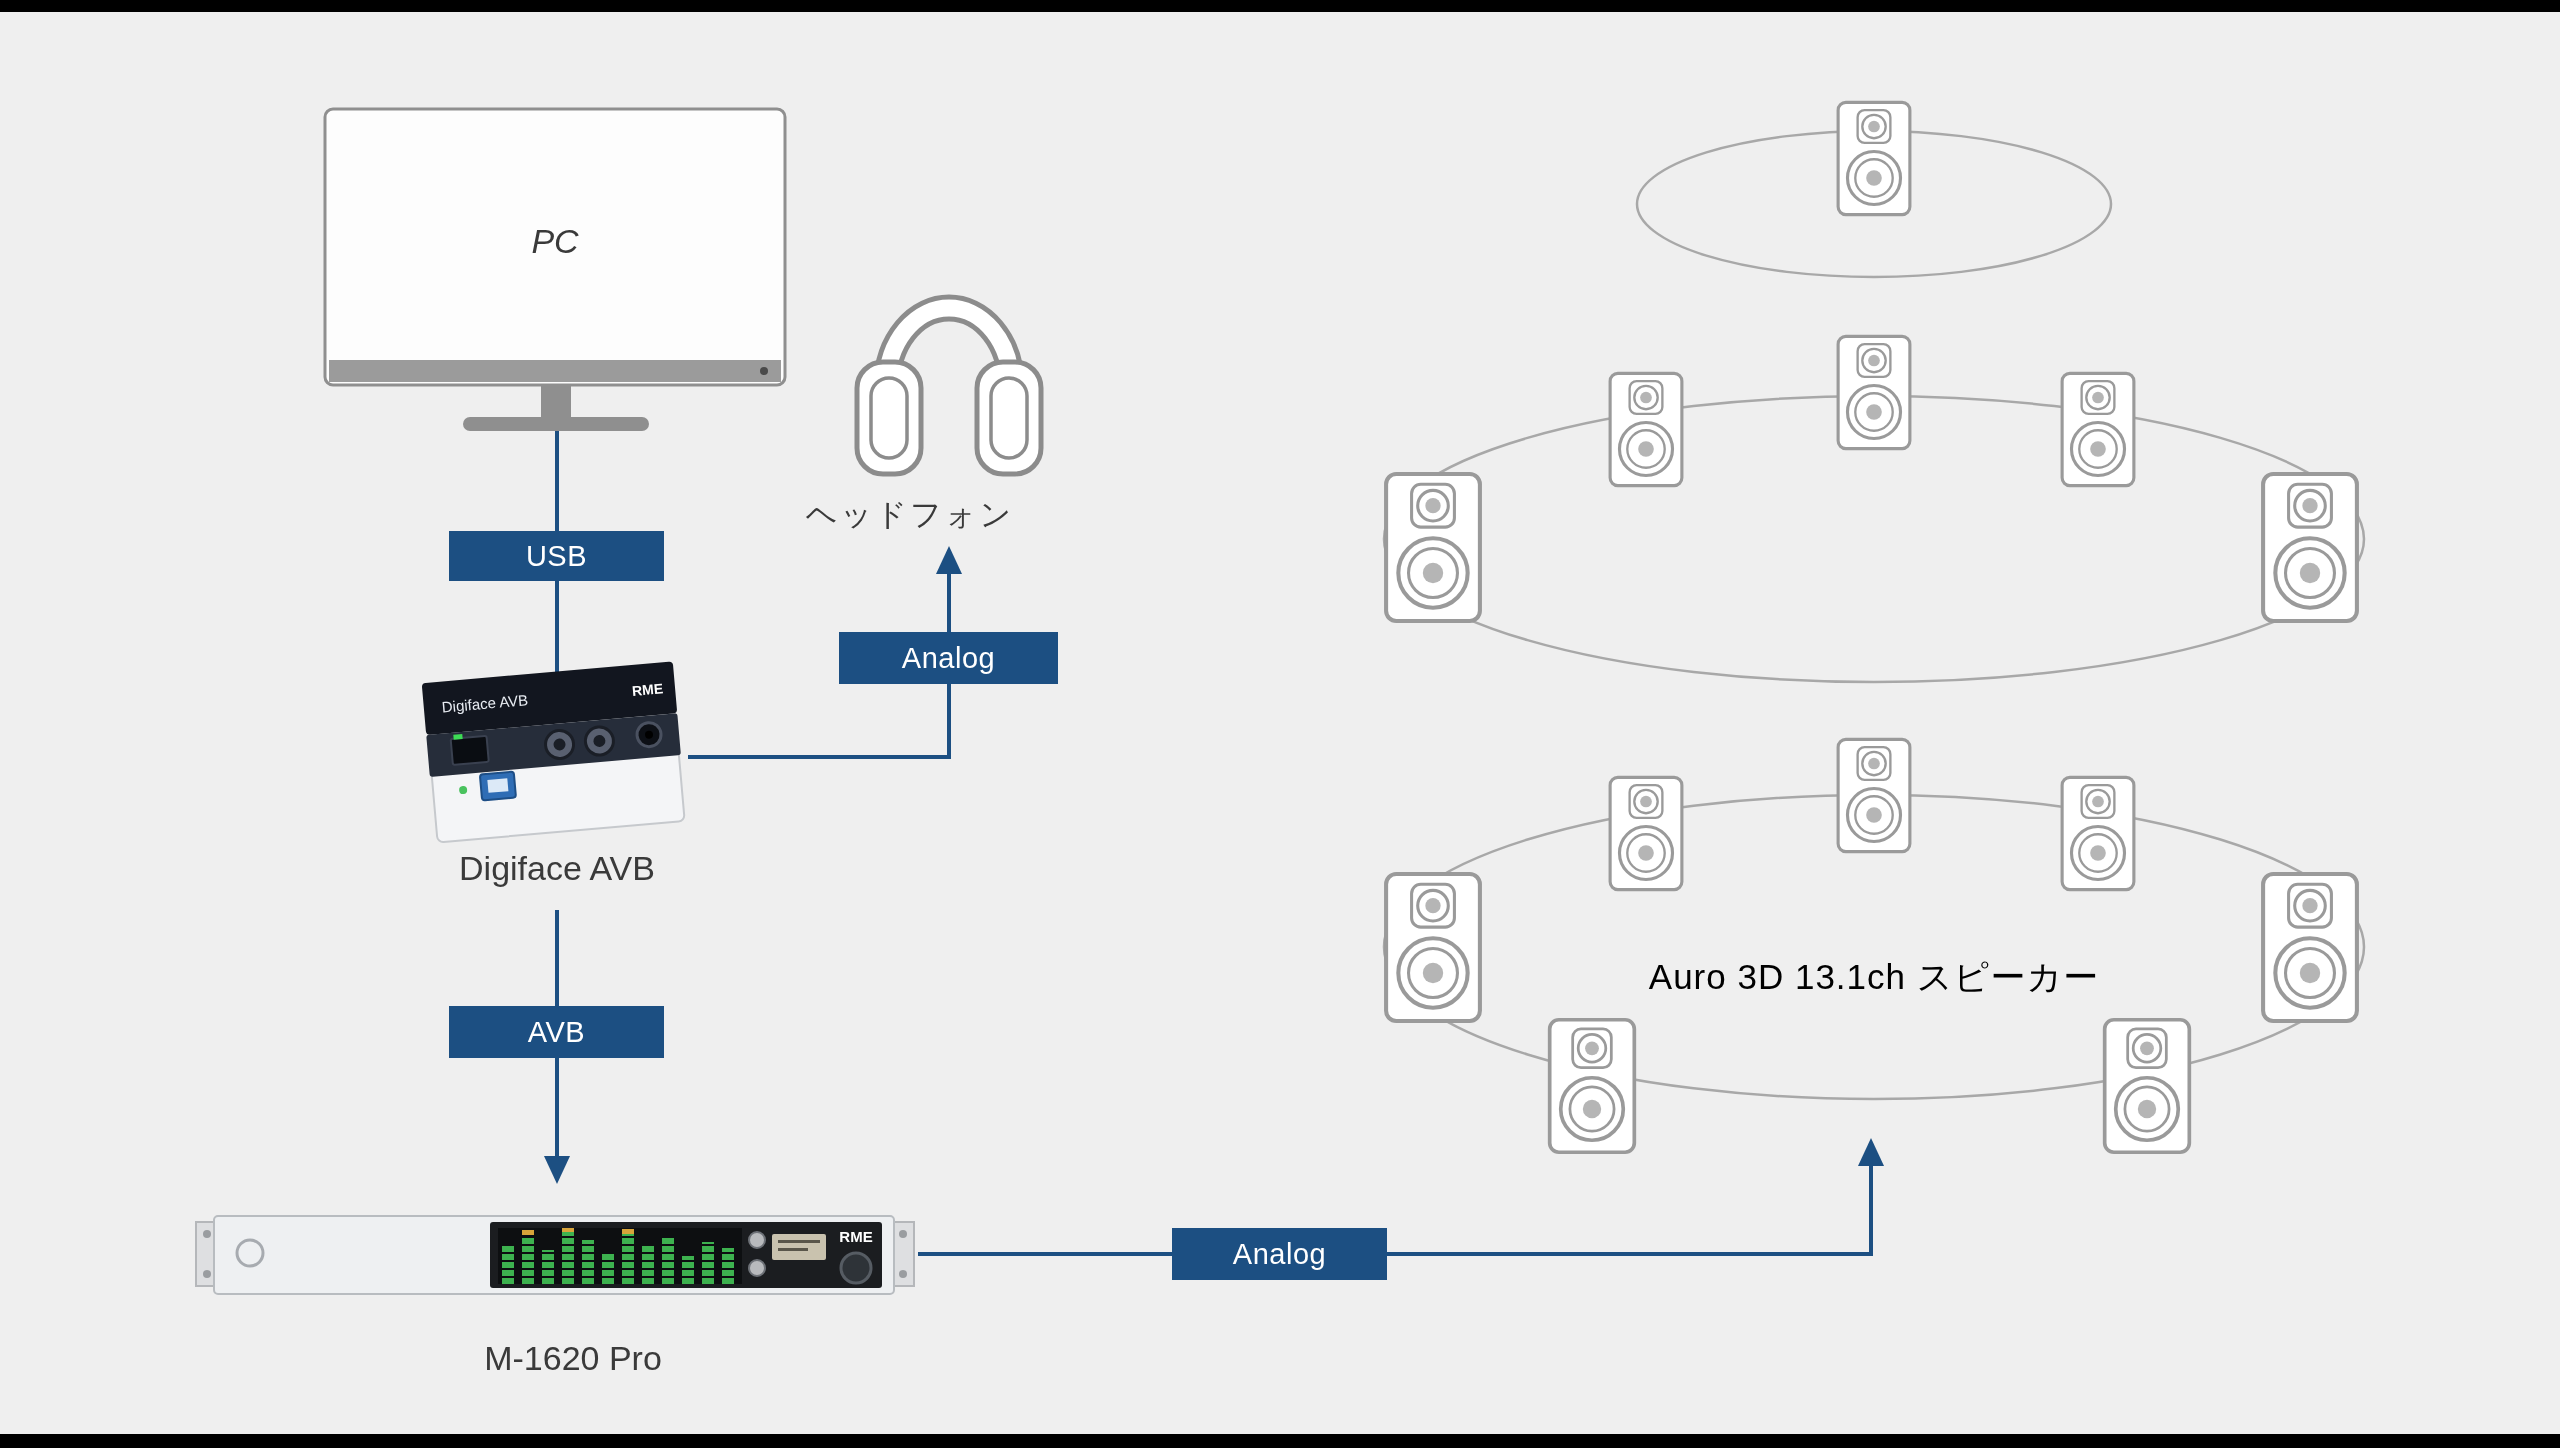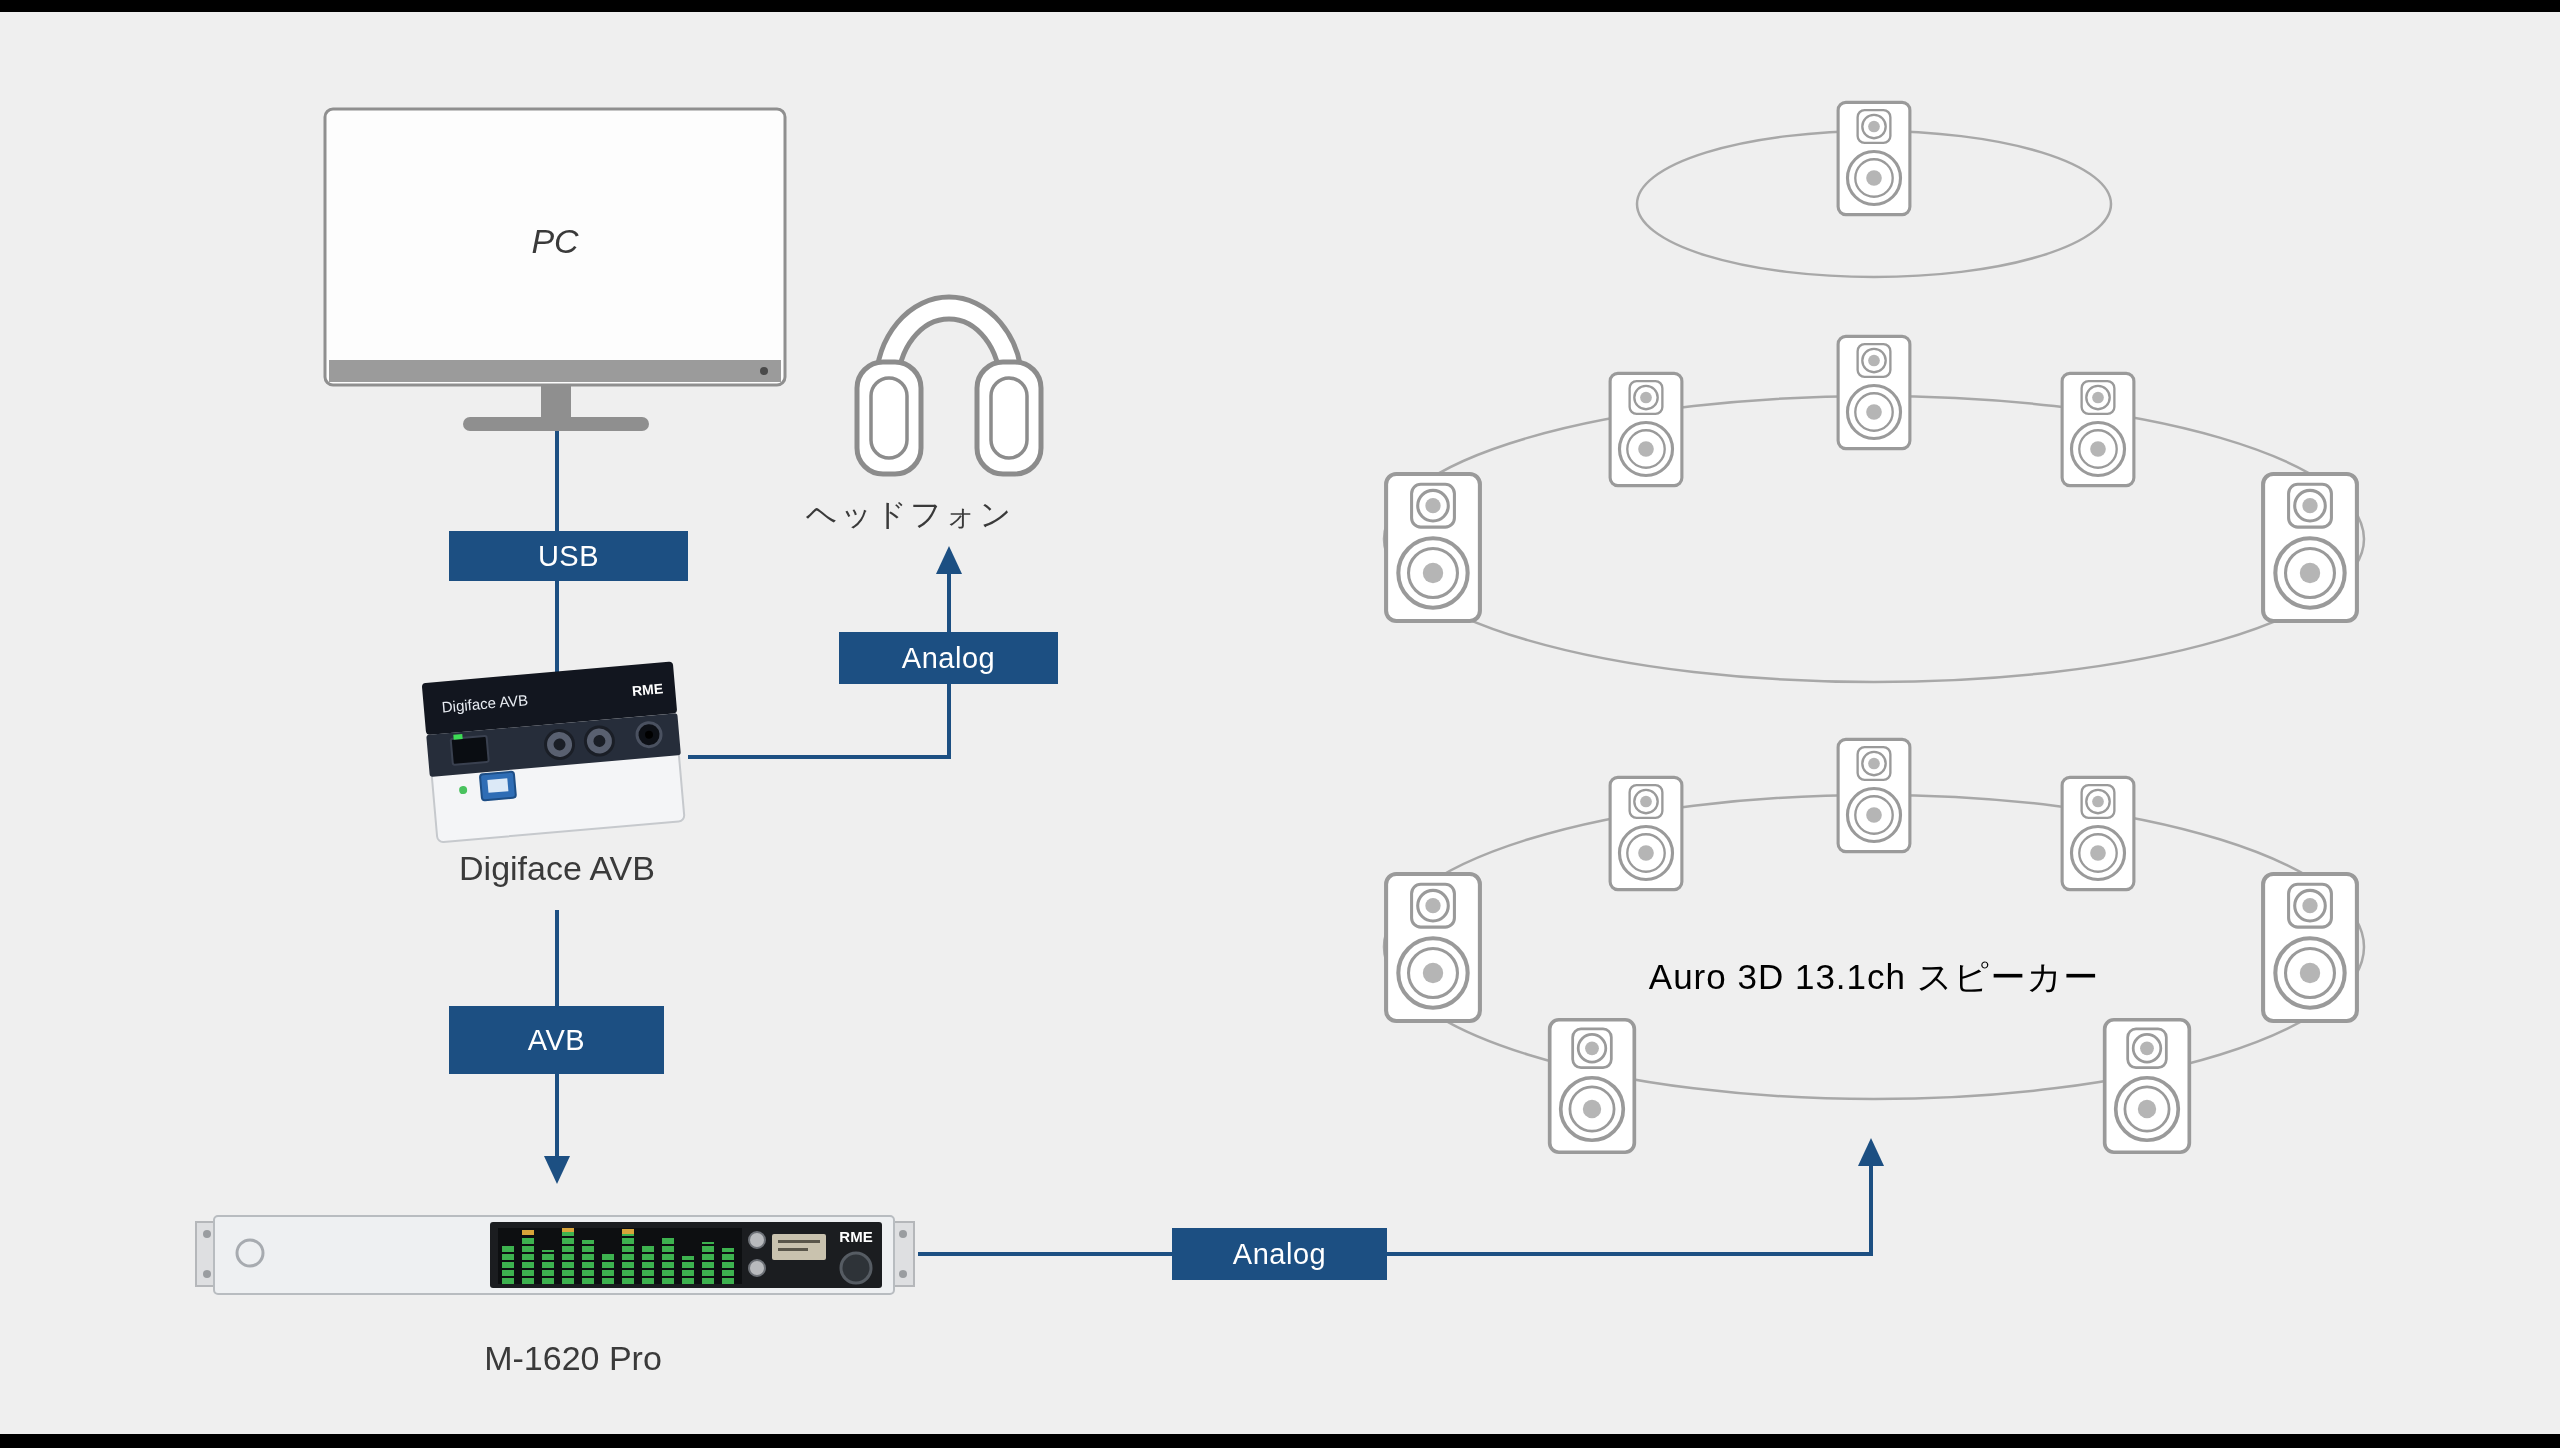--- a/index.html
+++ b/index.html
@@ -168,23 +168,23 @@
       <use href="#spk" x="1382" y="870" width="102" height="155"></use>
       <use href="#spk" x="1607" y="774" width="78" height="119"></use>
       <use href="#spk" x="1835" y="736" width="78" height="119"></use>
       <use href="#spk" x="2059" y="774" width="78" height="119"></use>
       <use href="#spk" x="2259" y="870" width="102" height="155"></use>
       <use href="#spk" x="1546" y="1016" width="92" height="140"></use>
       <use href="#spk" x="2101" y="1016" width="92" height="140"></use>
     </g>
   </svg>
 
-  <div class="badge" style="left:449px; top:531px; width:239px; height:50px;">USB</div>
+  <div class="badge" style="left:449px; top:531px; width:215px; height:50px;">USB</div>
   <div class="badge" style="left:839px; top:632px; width:219px; height:52px;">Analog</div>
-  <div class="badge" style="left:449px; top:1006px; width:215px; height:68px;">AVB</div>
+  <div class="badge" style="left:449px; top:1006px; width:215px; height:52px;">AVB</div>
   <div class="badge" style="left:1172px; top:1228px; width:215px; height:52px;">Analog</div>
 
   <div class="lbl pc" style="left:555px;  top:222px;">PC</div>
   <div class="lbl hp" style="left:910px;  top:494px;">ヘッドフォン</div>
   <div class="lbl dev" style="left:557px;  top:849px;">Digiface AVB</div>
   <div class="lbl dev" style="left:573px;  top:1316px;margin-top:23px;">M-1620 Pro</div>
   <div class="lbl auro" style="left:1874px; top:954px;">Auro 3D 13.1ch スピーカー</div>
 
   <div class="bar top"></div>
   <div class="bar bottom"></div>

